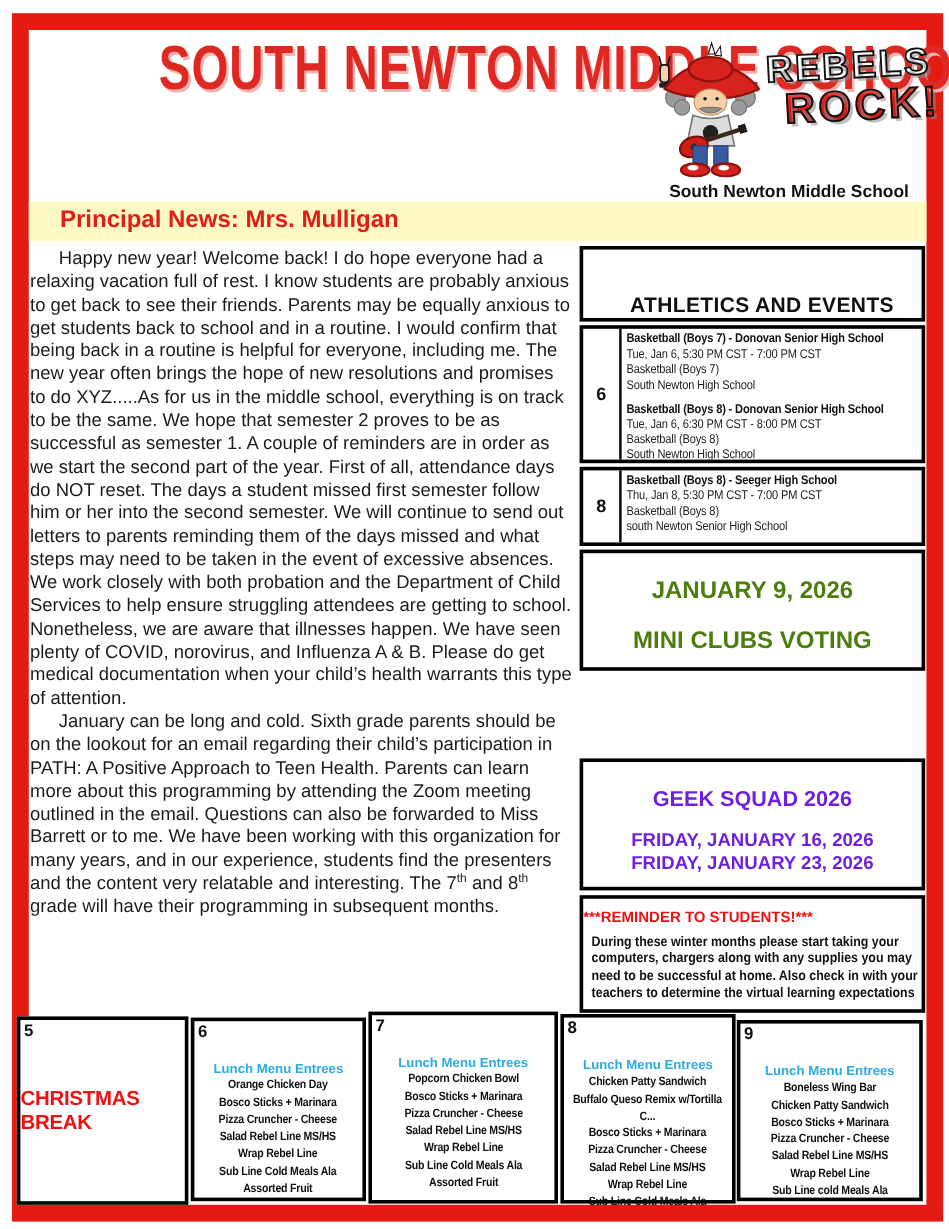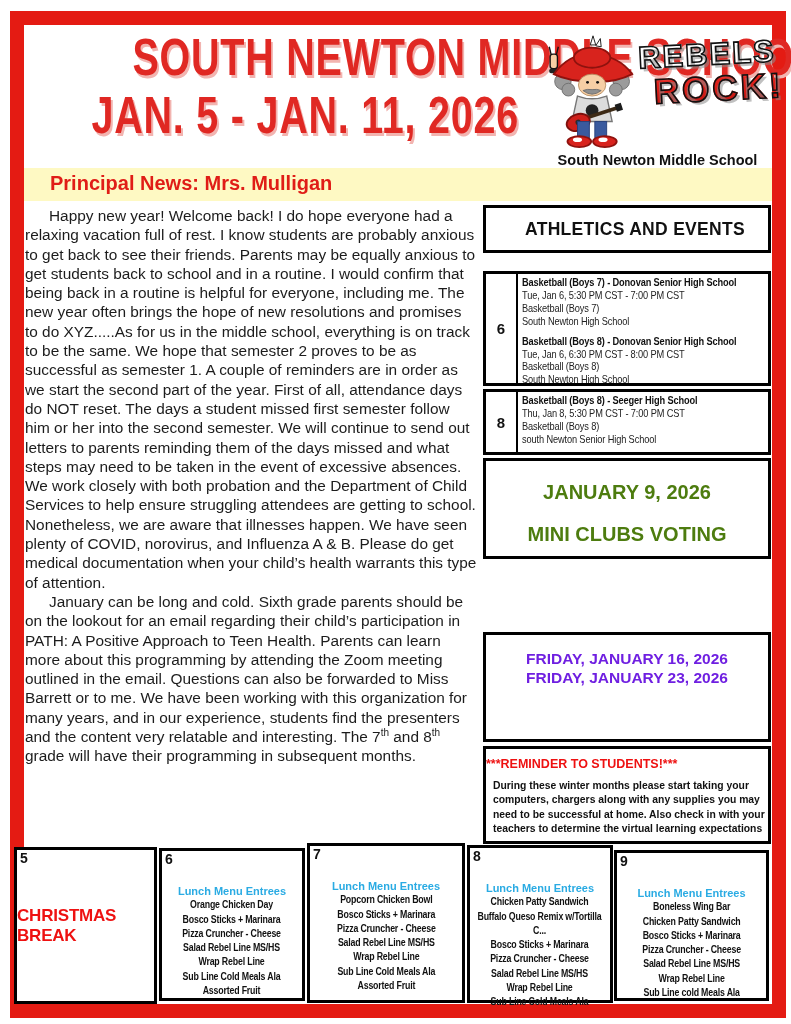--- a/index.html
+++ b/index.html
@@ -33,21 +33,21 @@
   .gray-bar{position:absolute;left:24px;top:168px;width:748px;height:33px;background:#fef9c3;}
   .gray-bar span{display:inline-block;margin:4px 0 0 26px;font-size:20px;font-weight:700;color:#e01d17;}
 
   .body-text{position:absolute;left:25px;top:206px;width:452px;
              font-size:15.4px;line-height:19.3px;color:#1c1c1c;}
   .body-text p{margin:0;text-indent:24px;}
   .body-text sup{font-size:10px;line-height:0;}
 
   
   .rbox{position:absolute;left:483px;width:288px;background:#fff;border:3px solid #000;box-sizing:border-box;}
-  .ath-header{top:205px;height:48px;display:flex;align-items:center;justify-content:center;padding-left:16px;}
+  .ath-header{top:205px;height:63px;display:flex;align-items:flex-end;justify-content:center;padding-left:16px;}
   .ath-title{font-size:17.5px;font-weight:700;color:#111;letter-spacing:.3px;}
 
   .day-row{display:flex;padding:0;}
   .daynum-cell{width:30px;border-right:2px solid #000;display:flex;align-items:center;justify-content:center;
                font-size:15px;font-weight:700;color:#111;flex:none;}
   .events-cell{flex:1;padding:2px 2px 2px 4px;overflow:hidden;}
   .cond{transform:scaleX(.88);transform-origin:0 0;width:113.6%;}
   .event{margin-bottom:7px;font-size:10.5px;line-height:12.9px;letter-spacing:-.15px;color:#222;}
   .event .ev-title{font-weight:700;color:#111;}
   .box-day6{top:271px;height:115px;}
@@ -88,21 +88,20 @@
               transform:scaleX(.88);transform-origin:50% 0;width:113.6%;margin-left:-6.8%;}
 </style>
 </head>
 <body>
 
 <div class="page">
   <div class="frame"></div>
 
   <div class="title-block">
     <div class="title-line t1"><span class="condT">SOUTH NEWTON MIDDLE SCHOOL</span></div>
-    <div class="title-line t2"><span class="condT">JAN. 5 - JAN. 11, 2026</span></div>
   </div>
 
   <div class="logo">
     <svg class="logo-art" viewBox="0 0 110 125" xmlns="http://www.w3.org/2000/svg">
 
       <g stroke="#111" stroke-width="1.5" fill="#f6cfa5">
         <rect x="8" y="22" width="8" height="16" rx="3"></rect>
         <line x1="9" y1="22" x2="7" y2="14"></line>
           <line x1="15" y1="22" x2="17" y2="14"></line>
       </g>
@@ -202,20 +201,21 @@
     </div>
   </div>
 
   <div class="rbox box-jan9">
     <div class="l1">JANUARY 9, 2026</div>
     <div class="l2">MINI CLUBS VOTING</div>
   </div>
 
 
   <div class="rbox box-geek">
+    <div class="geek-title">GEEK SQUAD 2026</div>
     <div class="geek-d1">FRIDAY, JANUARY 16, 2026</div>
     <div class="geek-d2">FRIDAY, JANUARY 23, 2026</div>
   </div>
 
   <div class="rbox box-reminder">
     <div class="rem-title">***REMINDER TO STUDENTS!***</div>
     <div class="rem-body">During these winter months please start taking your computers, chargers along with any supplies you may need to be successful at home. Also check in with your teachers to determine the virtual learning expectations</div>
   </div>
 
   <div class="cal-box b5">

